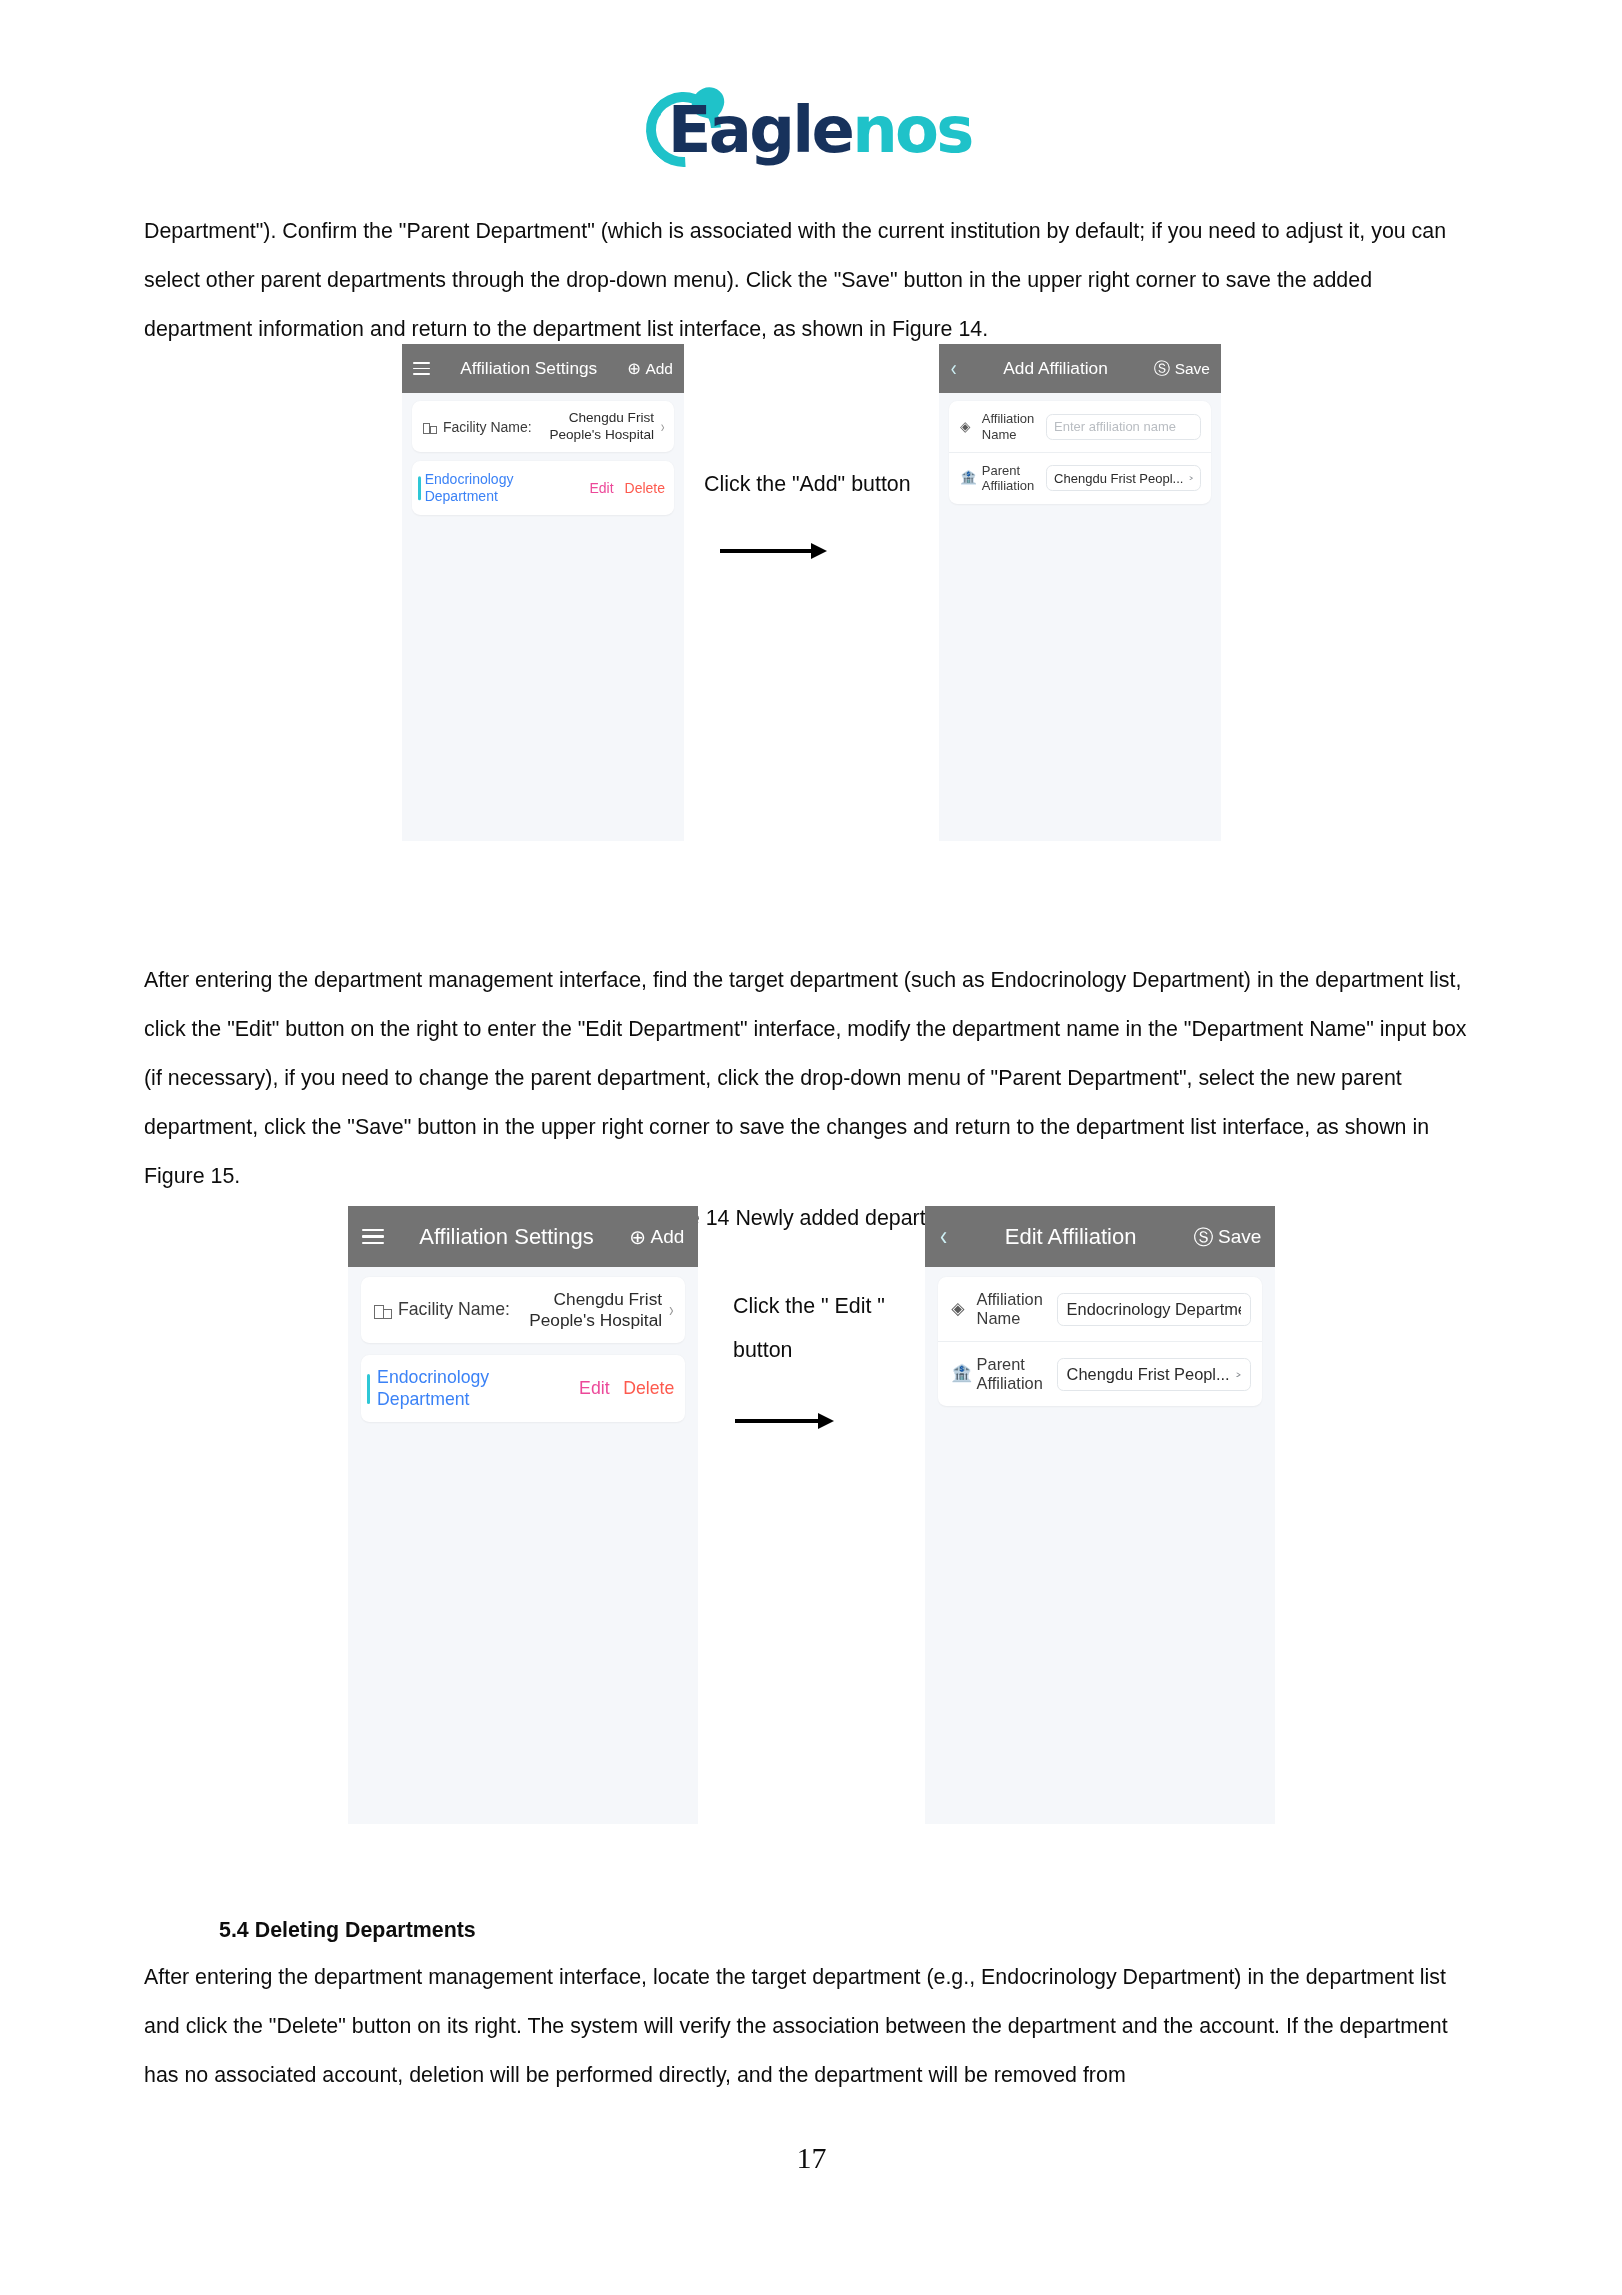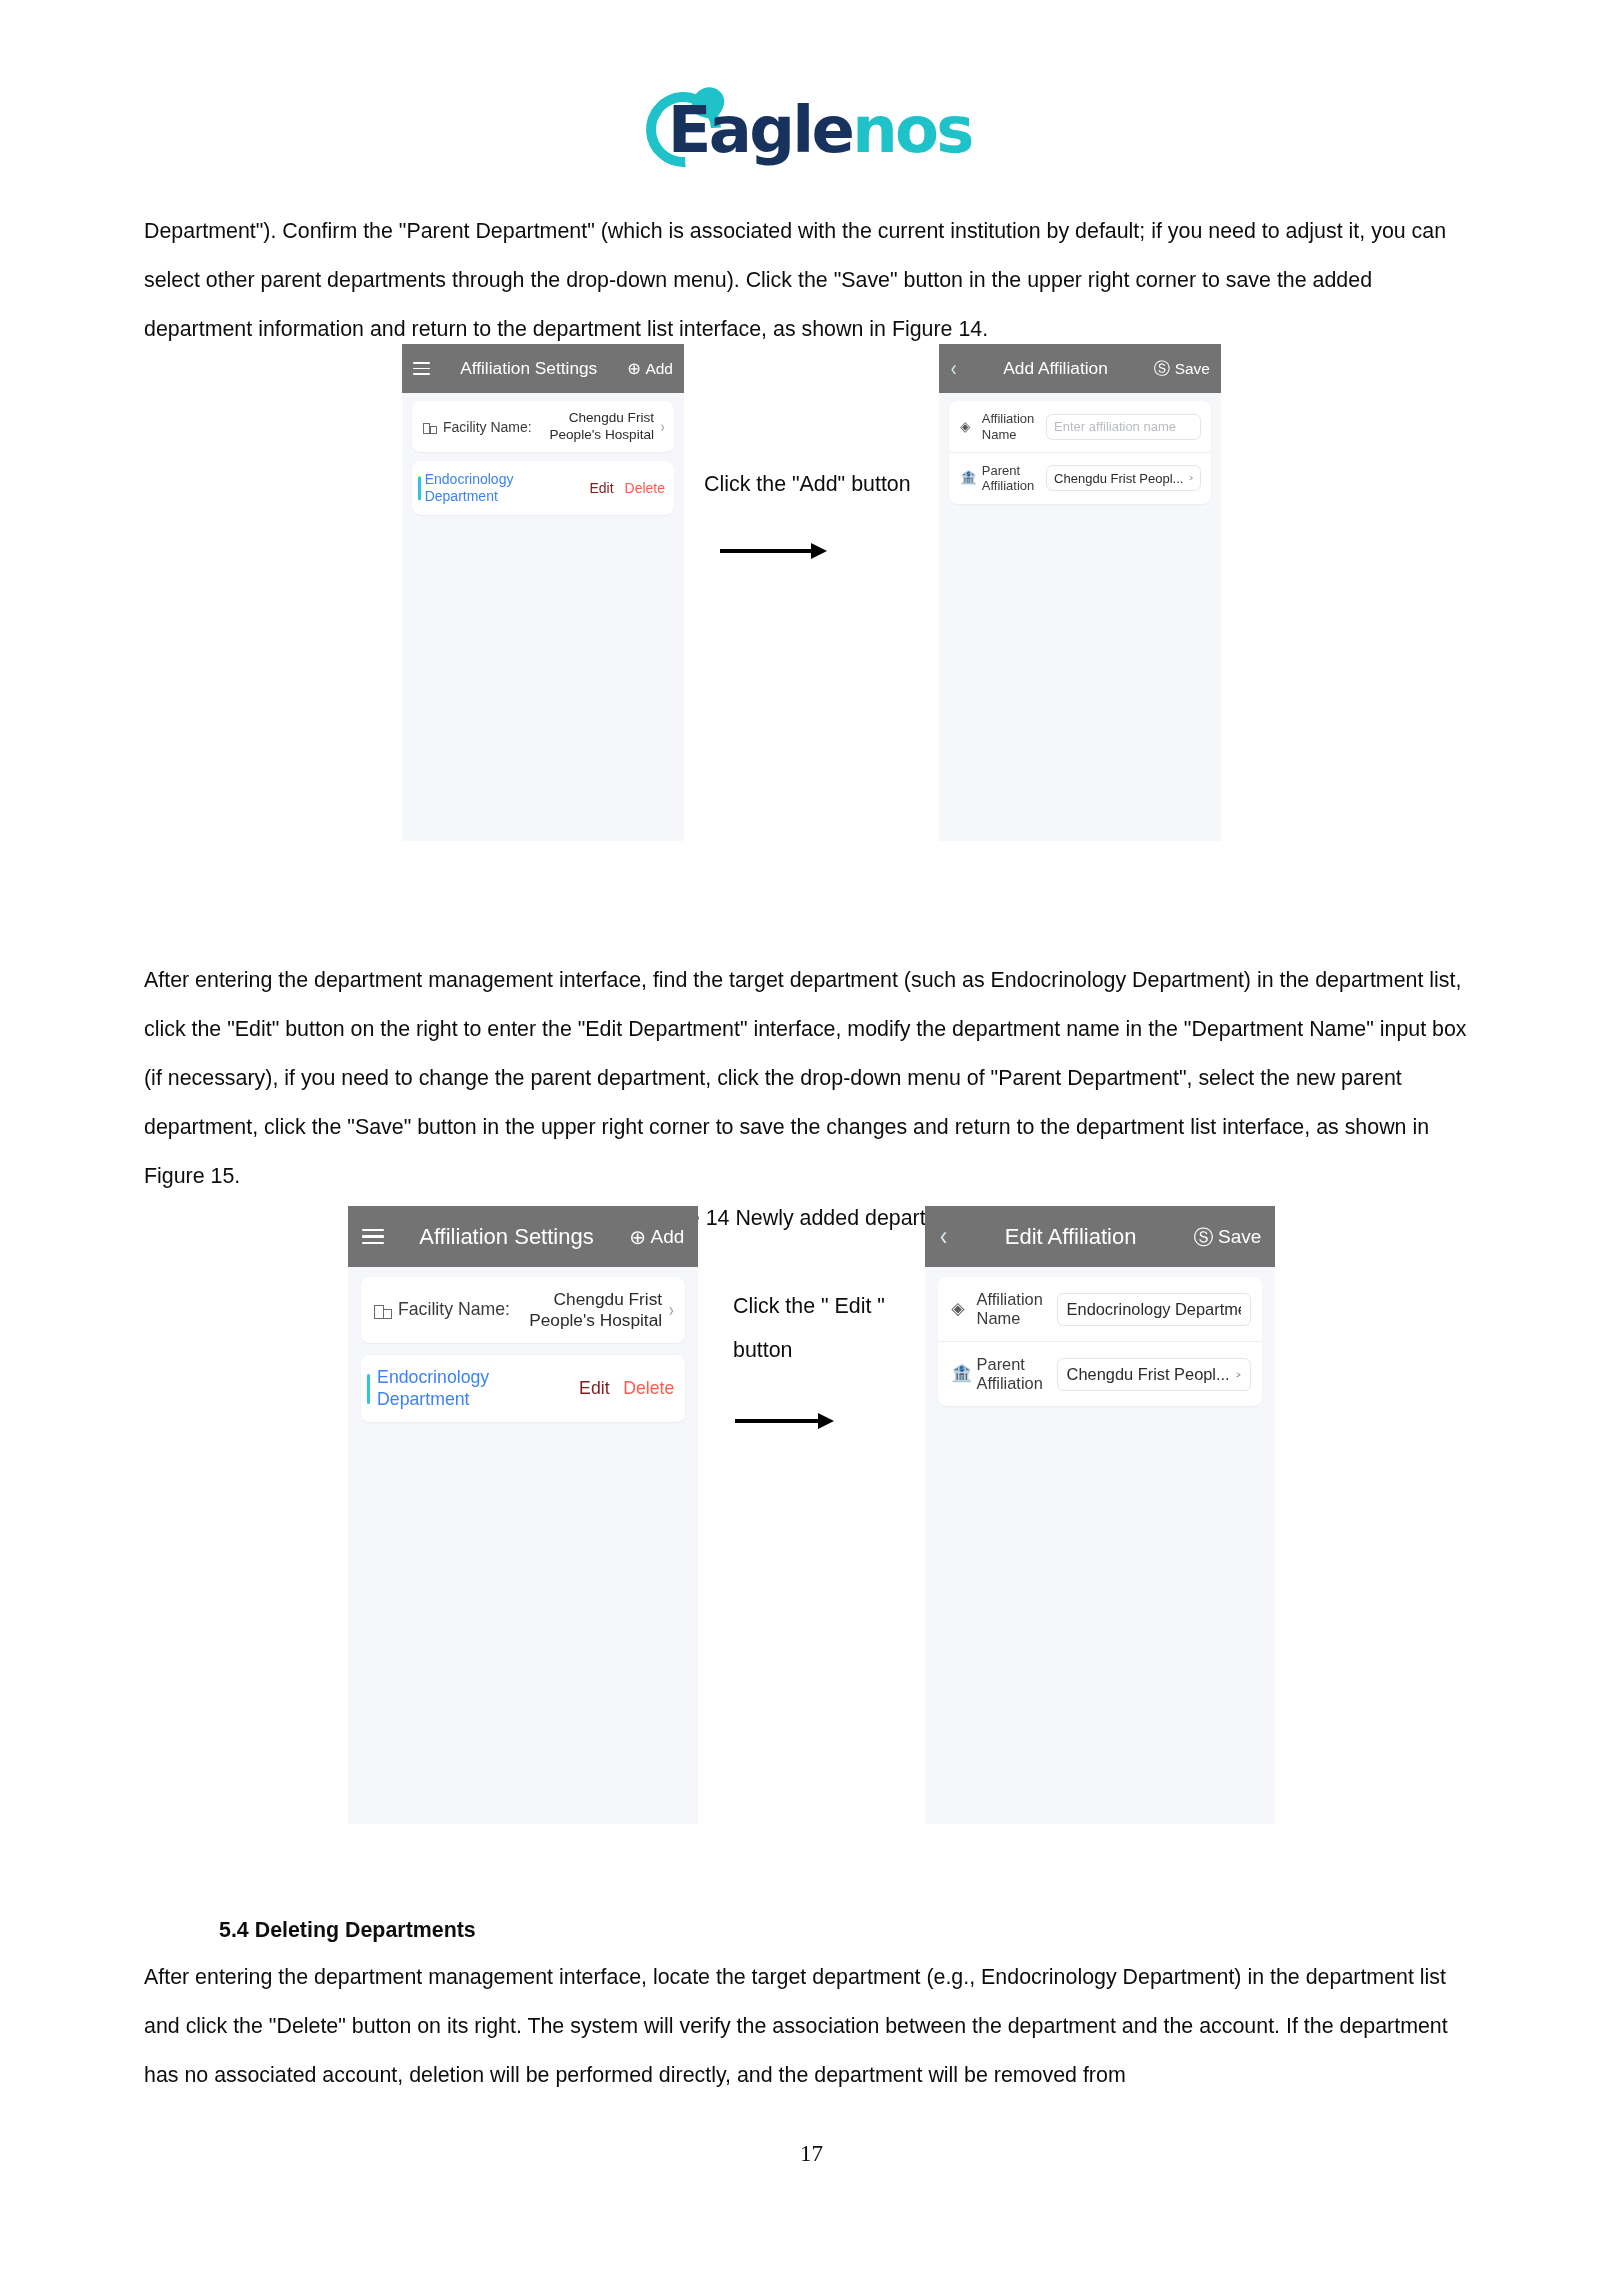--- a/index.html
+++ b/index.html
@@ -286,21 +286,21 @@
   .dept-name {
     flex: 1 1 auto;
     color: #3b82f6;
     line-height: 1.2;
   }
   .phone.small .dept-name { font-size: 14px; }
   .phone.large .dept-name { font-size: 17.7px; }
 
   .dept-actions { flex: 0 0 auto; display: flex; gap: 11px; }
   .phone.large .dept-actions { gap: 13.6px; }
-  .act-edit { color: #7f1d1d; }
+  .act-edit { color: #ec4899; }
   .act-del { color: #fd5a4e; }
   .phone.small .act-edit, .phone.small .act-del { font-size: 14px; }
   .phone.large .act-edit, .phone.large .act-del { font-size: 17.7px; }
 
   
   .form-row {
     display: flex;
     align-items: center;
   }
   .phone.small .form-row { padding: 10px 10px 10px 11px; }
@@ -389,21 +389,21 @@
     margin-left: -0.9px;
   }
 
   
   .page-num {
     position: absolute;
     left: 0; right: 0;
     top: 2141px;
     text-align: center;
     font-family: "Liberation Serif", serif;
-    font-size: 23px;
+    font-size: 30px;
     color: #0d0d0d;
   }
 </style>
 </head>
 <body>
 
 <div class="page">
 
   <div class="logo-block">
     <div class="logo-wrap">

